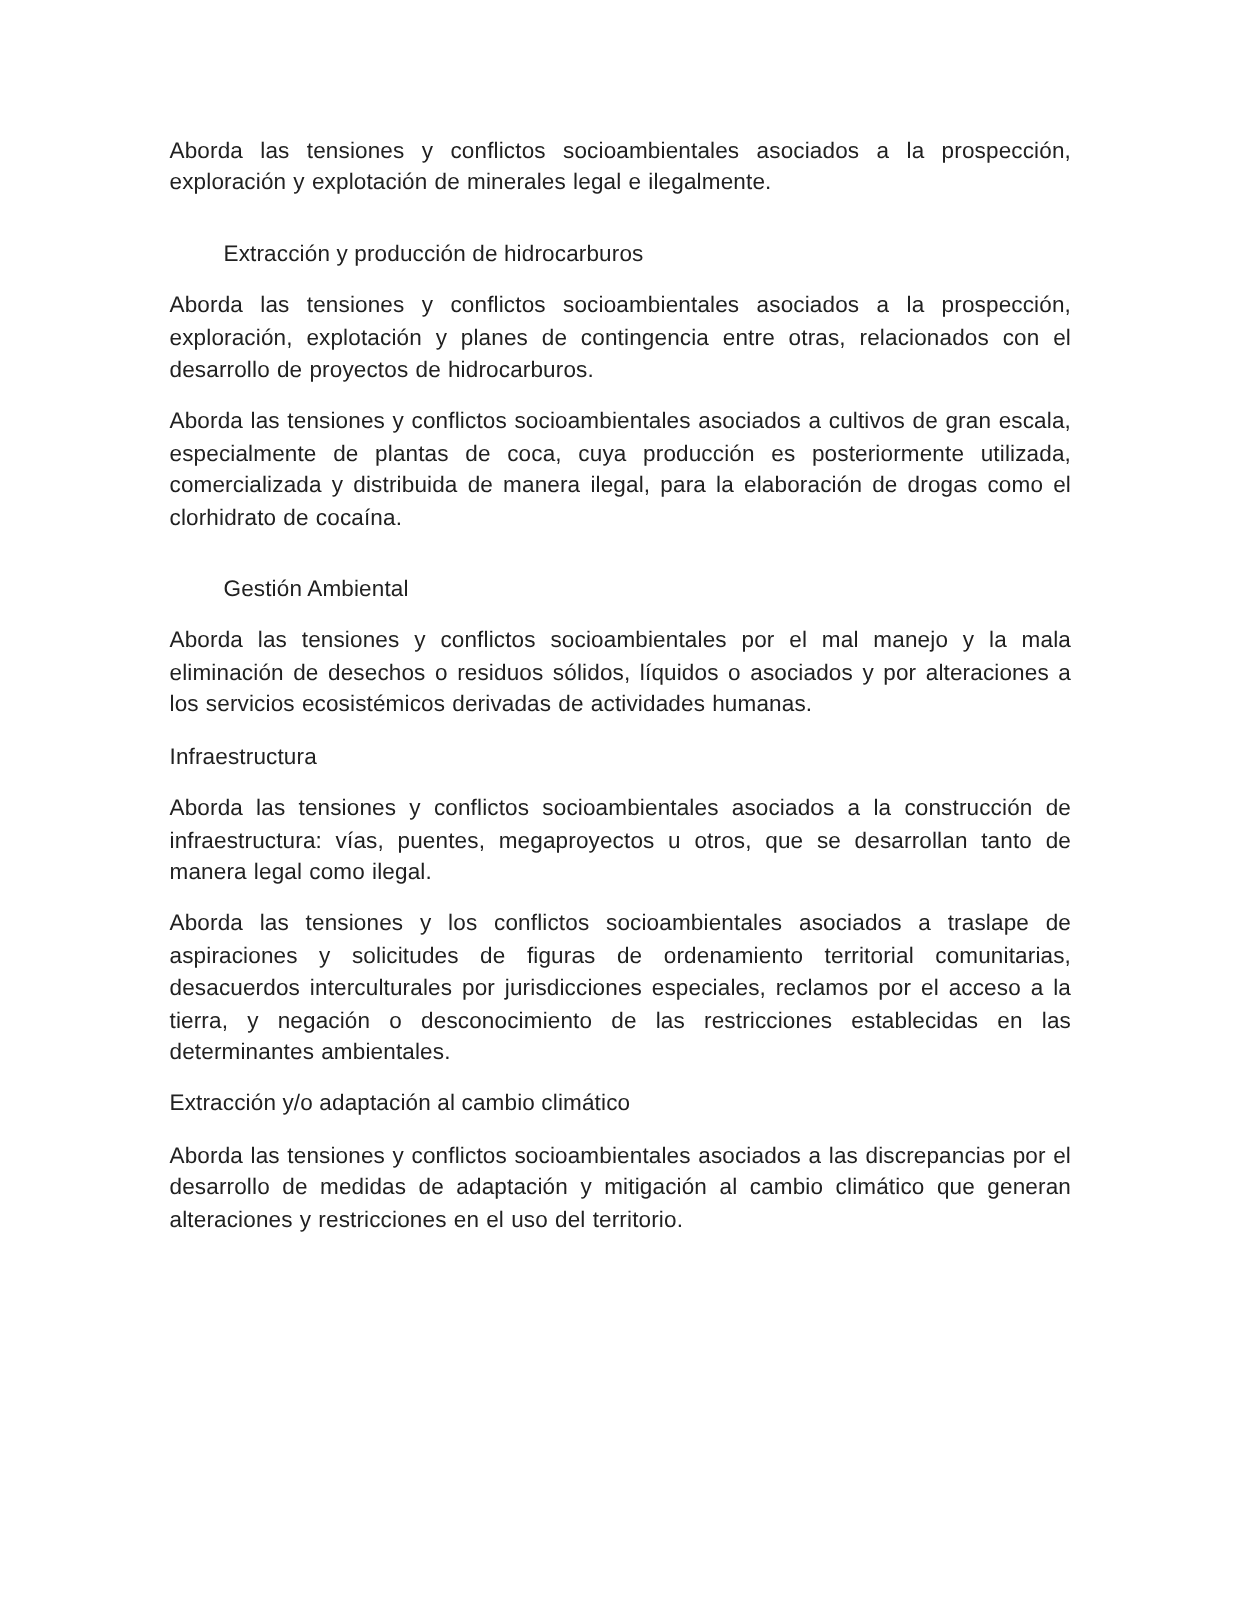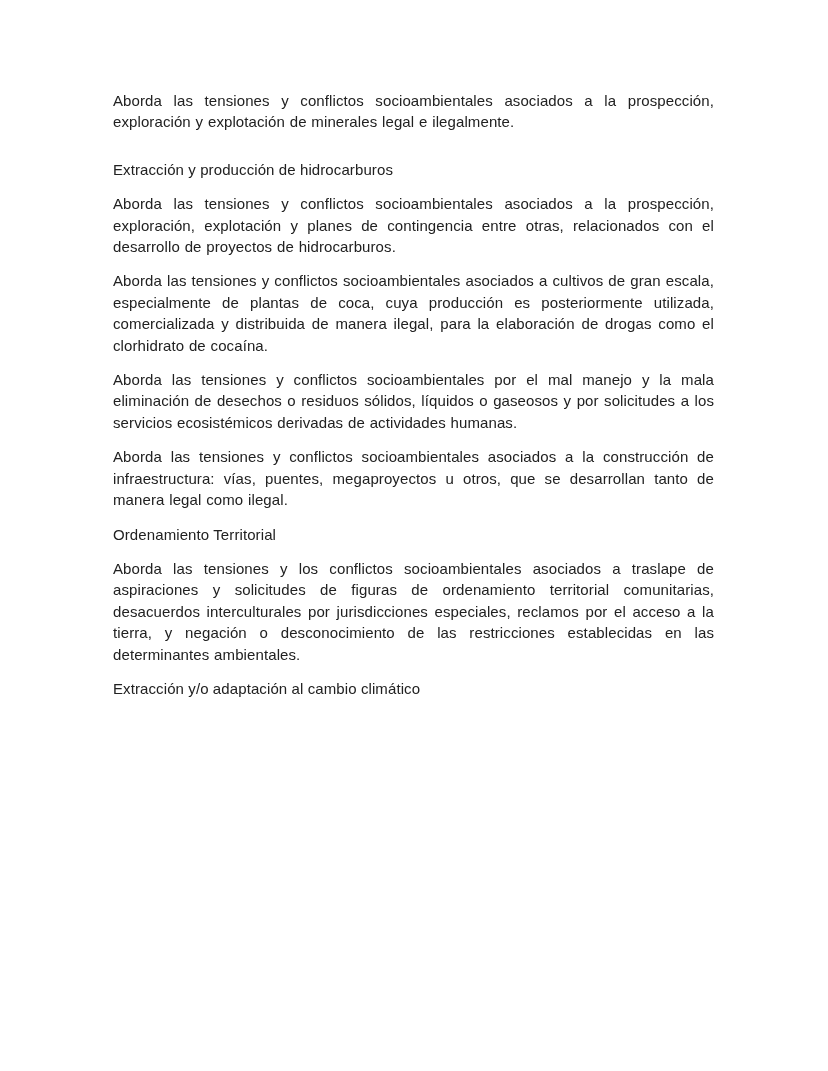--- a/index.html
+++ b/index.html
@@ -35,30 +35,33 @@
   .heading {
     margin: 0 0 13px 0;
     font-size: 15px;
     line-height: 21.4px;
     font-weight: normal;
     text-align: left;
     letter-spacing: 0.1px;
   }
   .spacer-before {
     margin-top: 26px;
+    margin-left: 36px;
   }
 </style>
 </head>
 <body>
 
 <div class="page">
   <div class="content">
       <p class="paragraph">Aborda las tensiones y conflictos socioambientales asociados a la prospección, exploración y explotación de minerales legal e ilegalmente.</p>
       <h2 class="heading spacer-before">Extracción y producción de hidrocarburos</h2>
       <p class="paragraph">Aborda las tensiones y conflictos socioambientales asociados a la prospección, exploración, explotación y planes de contingencia entre otras, relacionados con el desarrollo de proyectos de hidrocarburos.</p>
       <p class="paragraph">Aborda las tensiones y conflictos socioambientales asociados a cultivos de gran escala, especialmente de plantas de coca, cuya producción es posteriormente utilizada, comercializada y distribuida de manera ilegal, para la elaboración de drogas como el clorhidrato de cocaína.</p>
-      <p class="paragraph">Aborda las tensiones y conflictos socioambientales por el mal manejo y la mala eliminación de desechos o residuos sólidos, líquidos o gaseosos y por solicitudes a los servicios ecosistémicos derivadas de actividades humanas.</p>
+      <h2 class="heading spacer-before">Gestión Ambiental</h2>
+      <p class="paragraph">Aborda las tensiones y conflictos socioambientales por el mal manejo y la mala eliminación de desechos o residuos sólidos, líquidos o asociados y por alteraciones a los servicios ecosistémicos derivadas de actividades humanas.</p>
+      <h2 class="heading">Infraestructura</h2>
       <p class="paragraph">Aborda las tensiones y conflictos socioambientales asociados a la construcción de infraestructura: vías, puentes, megaproyectos u otros, que se desarrollan tanto de manera legal como ilegal.</p>
-      <h2 class="heading">Ordenamiento Territorial</h2>
       <p class="paragraph">Aborda las tensiones y los conflictos socioambientales asociados a traslape de aspiraciones y solicitudes de figuras de ordenamiento territorial comunitarias, desacuerdos interculturales por jurisdicciones especiales, reclamos por el acceso a la tierra, y negación o desconocimiento de las restricciones establecidas en las determinantes ambientales.</p>
       <h2 class="heading">Extracción y/o adaptación al cambio climático</h2>
+      <p class="paragraph">Aborda las tensiones y conflictos socioambientales asociados a las discrepancias por el desarrollo de medidas de adaptación y mitigación al cambio climático que generan alteraciones y restricciones en el uso del territorio.</p>
     </div>
 </div>
 
 </body></html>

